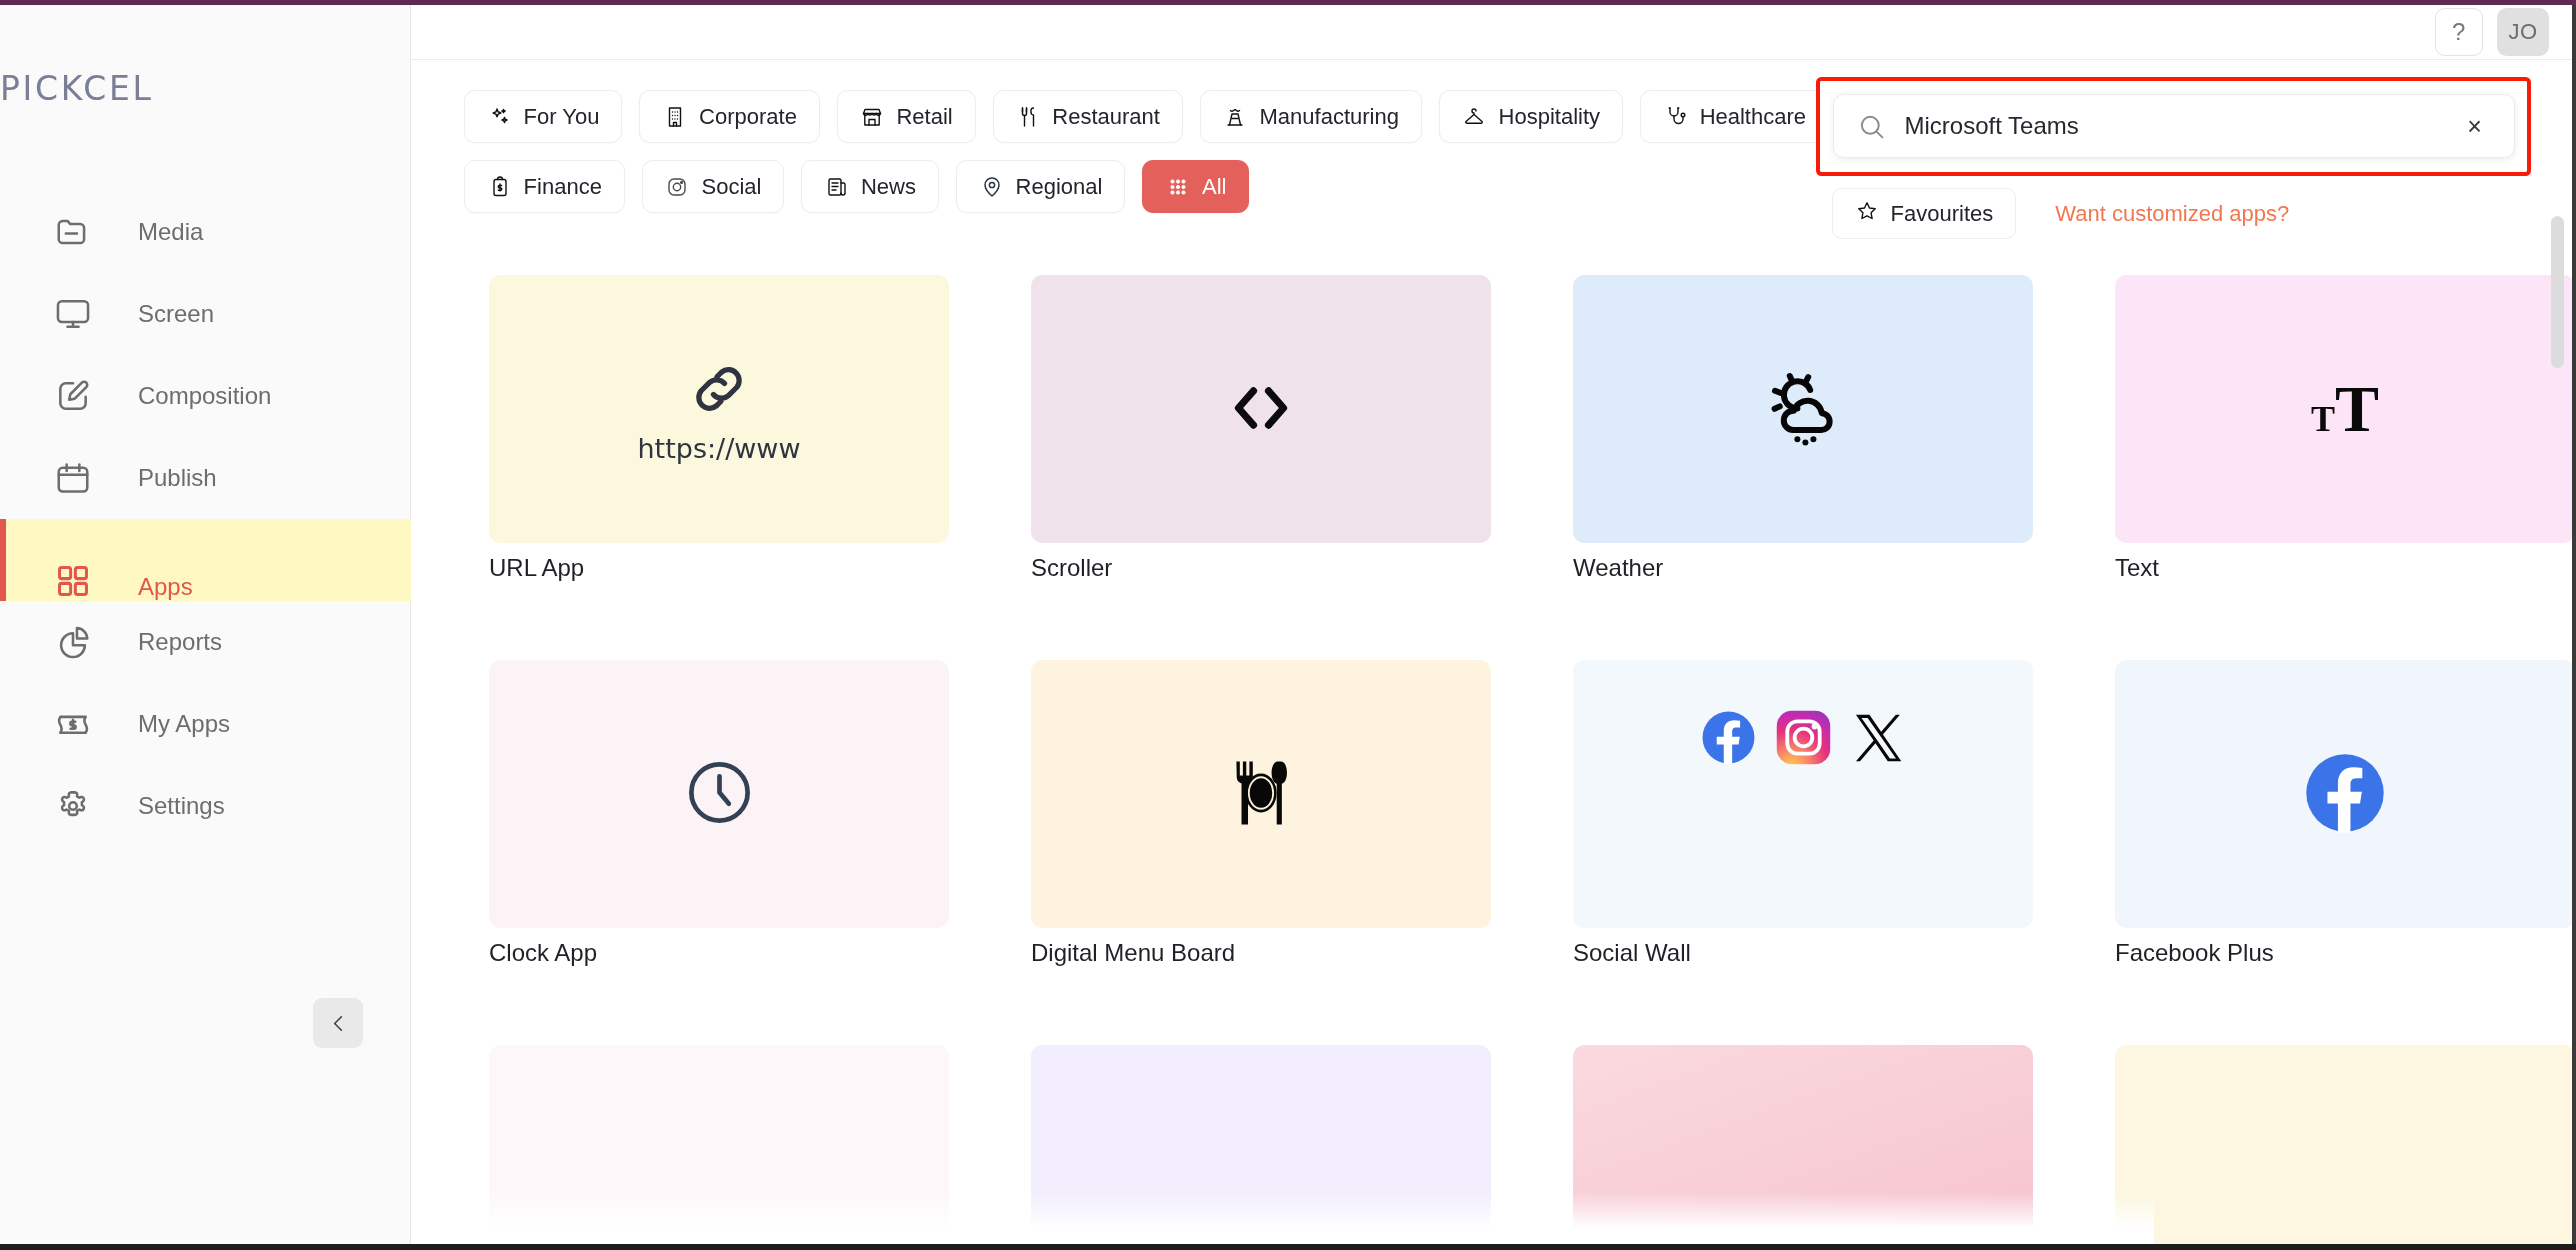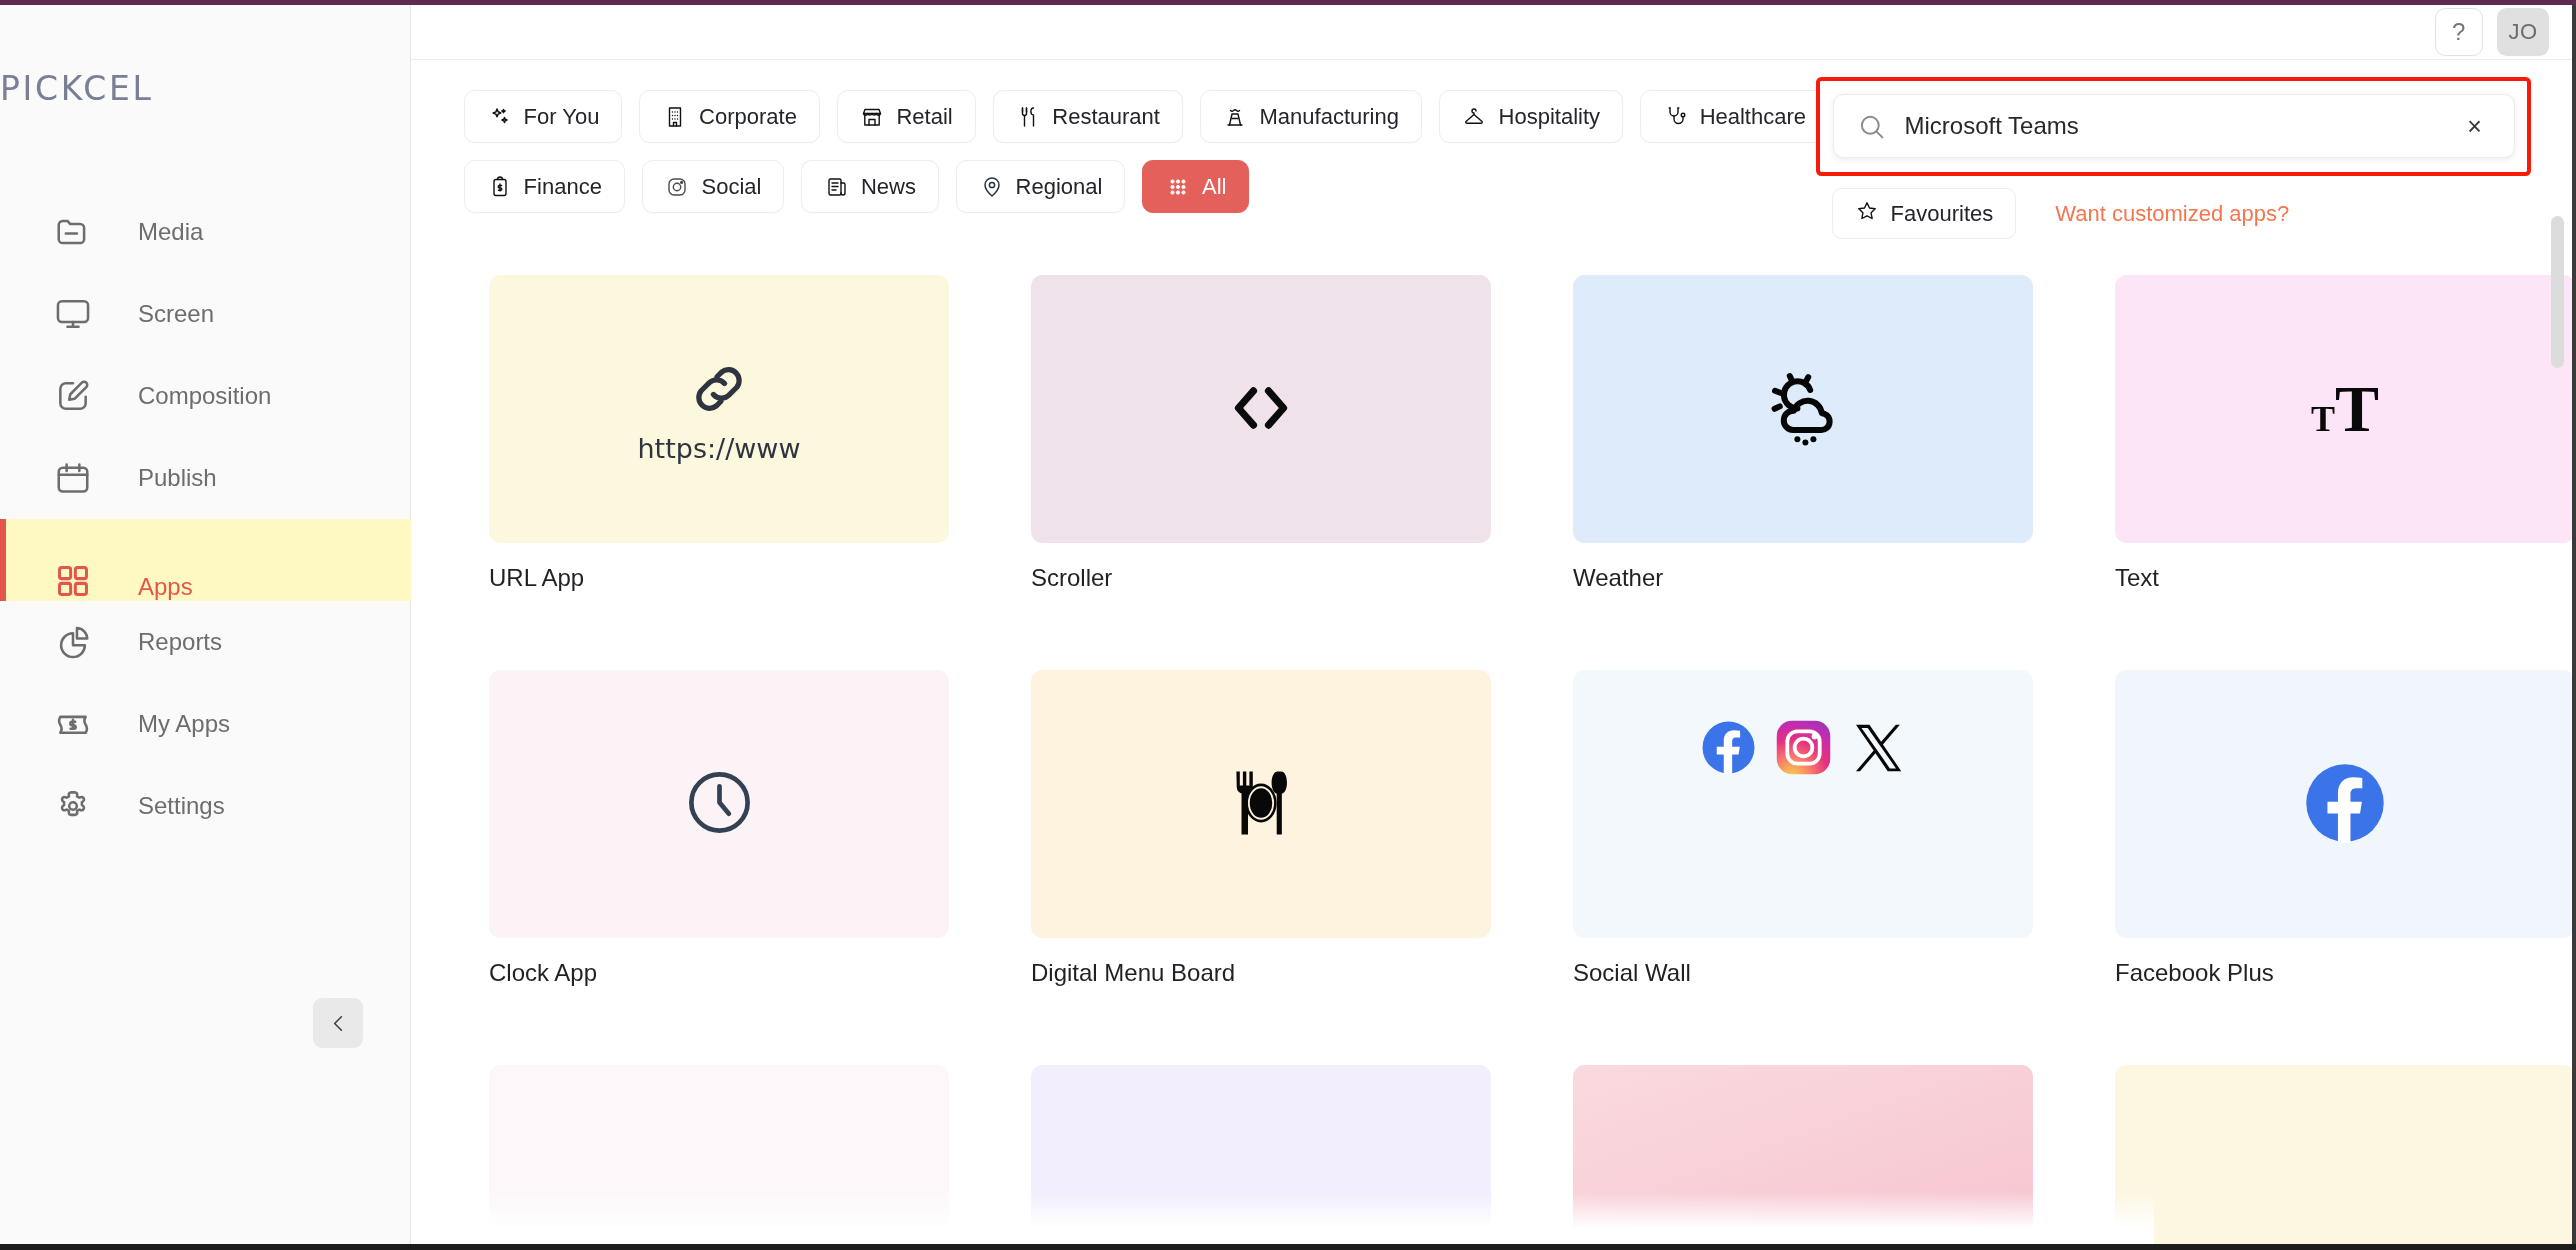--- a/index.html
+++ b/index.html
@@ -272,21 +272,21 @@
   .app-thumb {
     width: 460px;
     height: 268px;
     border-radius: 11.6px;
     display: flex;
     align-items: center;
     justify-content: center;
     overflow: hidden;
   }
   .app-name {
-    margin-top: 21px;
+    margin-top: 11px;
     font-size: 24px;
     color: #1f2126;
     white-space: nowrap;
   }
   .thumb-inner {
     display: flex;
     flex-direction: column;
     align-items: center;
     justify-content: center;
     gap: 5.4px;

